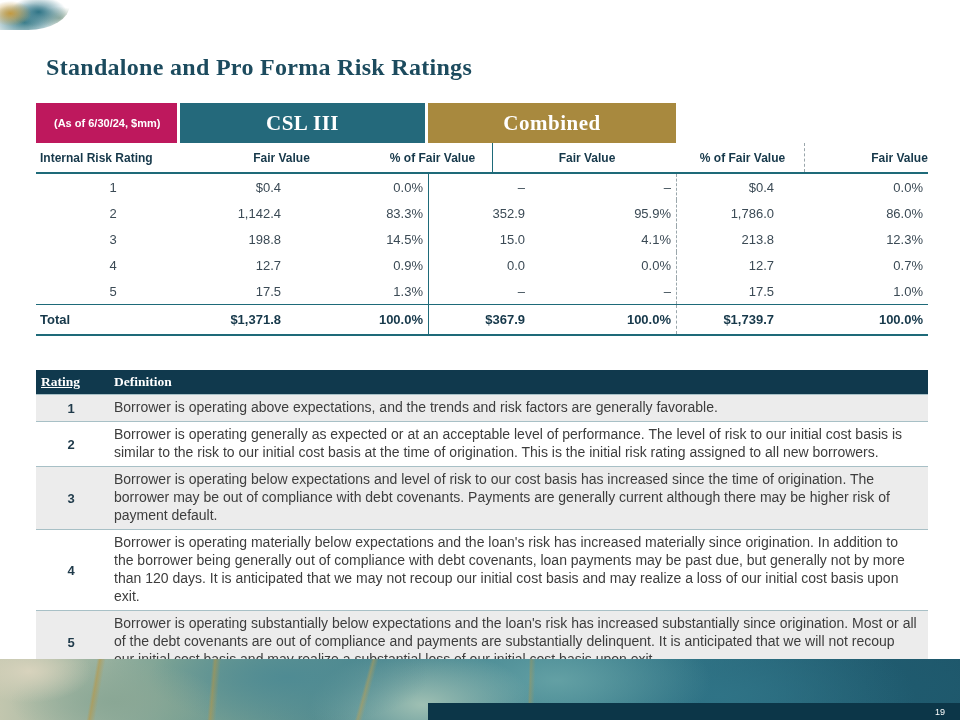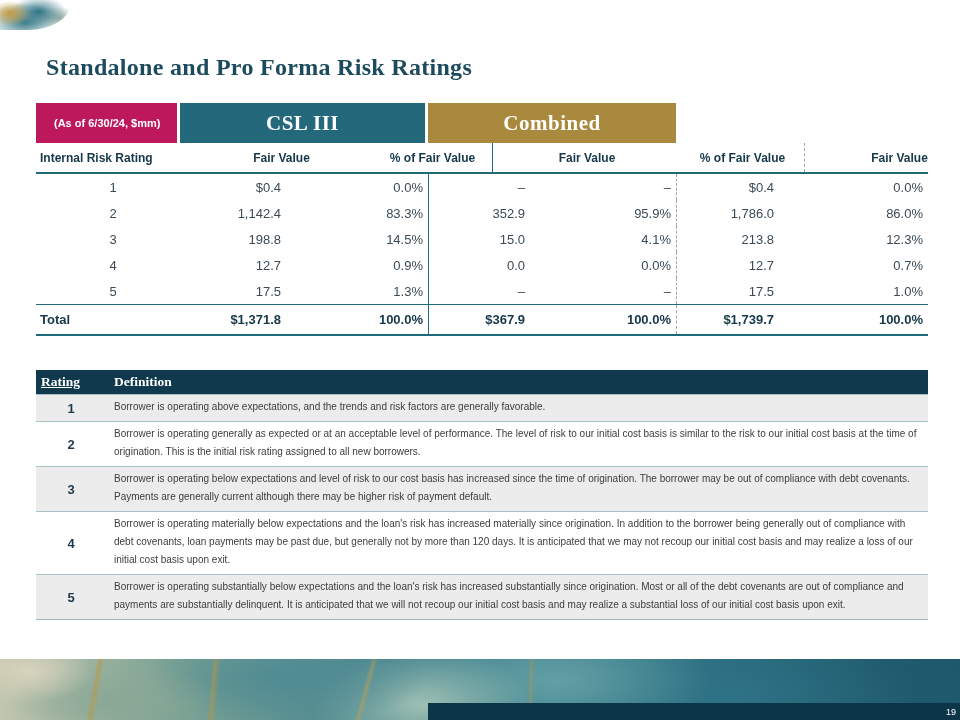--- a/index.html
+++ b/index.html
@@ -68,21 +68,21 @@
   .defs .dhead .h-rating{width:70px;padding-left:5px;box-sizing:border-box;text-decoration:underline;}
   .defs .dhead .h-def{padding-left:8px;}
   .drow2{display:flex;border-top:1px solid #a8c0c6;}
   .drow2:first-of-type{border-top:none;}
   .drow2.odd{background:#ececec;}
   .drow2 .num{
     width:70px;flex:0 0 70px;display:flex;align-items:center;justify-content:center;
     font-weight:bold;font-size:13px;color:#1f3a4a;
   }
   .drow2 .def{
-    flex:1;padding:3px 10px 5px 8px;font-size:10px;line-height:18px;color:#3d3d3d;
+    flex:1;padding:3px 10px 5px 8px;font-size:14px;line-height:18px;color:#3d3d3d;
   }
   
   .bottom-art{
     position:absolute;left:0;bottom:0;width:960px;height:61px;
     background:
       radial-gradient(90px 45px at 3% 20%, #d8d3bd, transparent 70%),
       radial-gradient(150px 60px at 12% 70%, #8aa795, transparent 70%),
       radial-gradient(200px 70px at 30% 30%, #4f8b93, transparent 70%),
       radial-gradient(160px 80px at 44% 75%, #9fc0b3, transparent 70%),
       radial-gradient(220px 90px at 58% 35%, #63a0a4, transparent 70%),
@@ -94,21 +94,21 @@
     content:"";position:absolute;inset:0;
     background:
       linear-gradient(100deg, transparent 10%, rgba(190,150,60,.55) 10.3%, transparent 10.9%),
       linear-gradient(95deg, transparent 22%, rgba(190,150,60,.5) 22.3%, transparent 22.9%),
       linear-gradient(105deg, transparent 38%, rgba(200,160,70,.45) 38.3%, transparent 38.8%),
       linear-gradient(92deg, transparent 55%, rgba(190,150,60,.35) 55.2%, transparent 55.7%);
   }
   .page-bar{
     position:absolute;right:0;bottom:0;width:532px;height:17px;background:#0c3648;
     display:flex;align-items:center;justify-content:flex-end;
-    color:#ffffff;font-size:9px;padding-right:4px;box-sizing:border-box;
+    color:#ffffff;font-size:9px;padding-right:15px;box-sizing:border-box;
   }
 </style>
 </head>
 <body>
 
 <div class="top-art"></div>
 
 <div class="title">Standalone and Pro Forma Risk Ratings</div>
 
 <div class="ratings">

